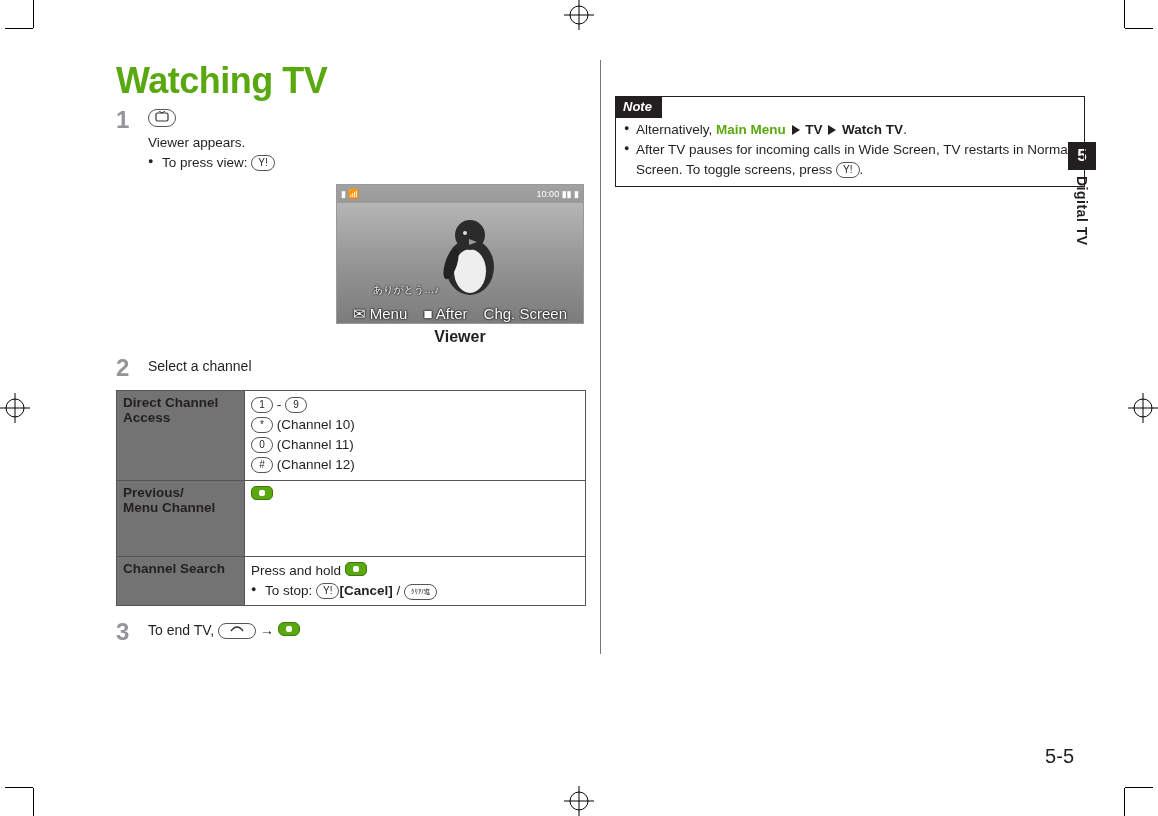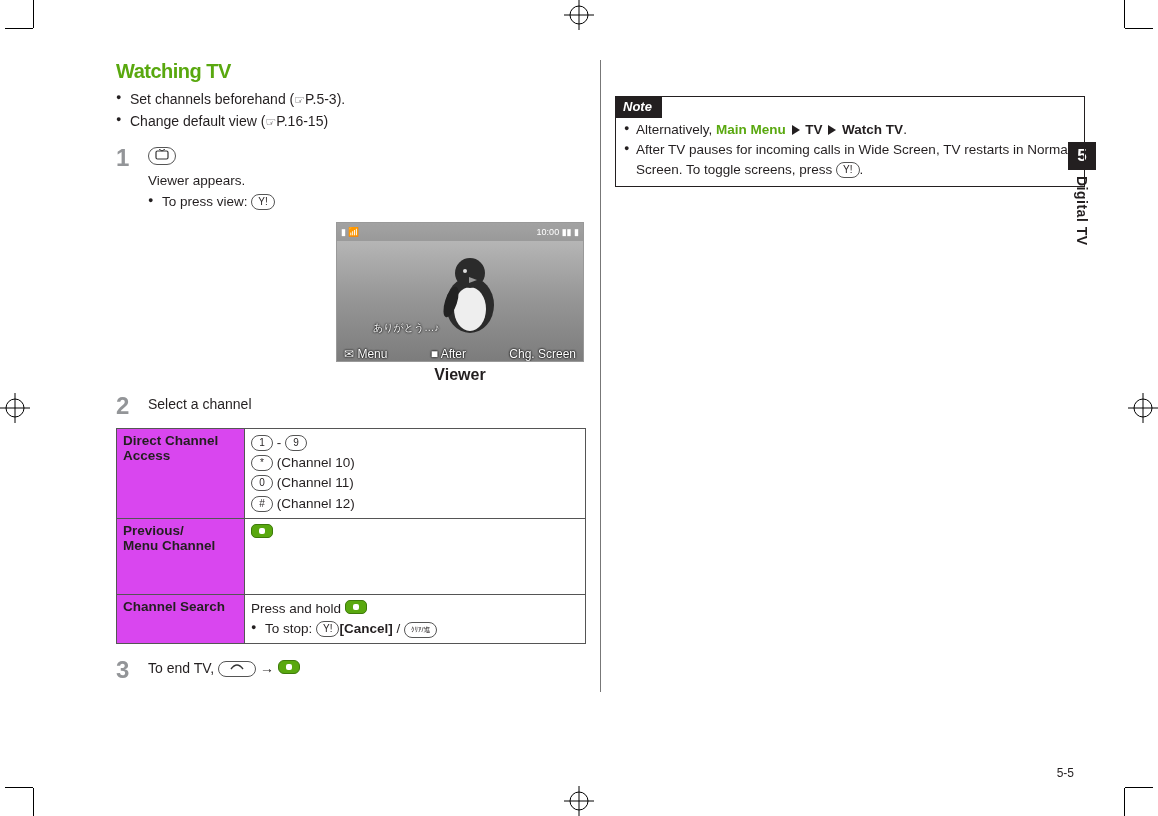--- a/index.html
+++ b/index.html
@@ -33,21 +33,21 @@
     width: 1px;
     background: #777;
     align-self: stretch;
     margin: 0 14px;
     min-height: 100px;
   }
 
   h1.title {
     color: #59a80f;
     font-weight: 700;
-    font-size: 20px;
+    font-size: 36px;
     margin-bottom: 6px;
     letter-spacing: -0.5px;
   }
   .bullets { list-style: none; margin-bottom: 14px; }
   .bullets li { font-size: 14px; line-height: 1.55; position: relative; padding-left: 14px; }
   .bullets li::before { content: "●"; position: absolute; left: 0; top: 2px; font-size: 9px; }
 
   .step { display: flex; gap: 12px; margin-bottom: 10px; }
   .step-num { color: #939598; font-size: 24px; font-weight: 700; line-height: 1; width: 20px; flex-shrink: 0; }
   .step-body { font-size: 14px; line-height: 1.5; flex: 1; }
@@ -101,22 +101,22 @@
     width: 90px; height: 90px;
   }
   .statusbar-top {
     position: absolute; left: 0; top: 0; width: 100%; height: 18px;
     display: flex; justify-content: space-between; align-items: center;
     padding: 0 4px; font-size: 9px; color: #fff;
     background: rgba(0,0,0,0.15);
   }
   .statusbar-bot {
     position: absolute; left: 0; bottom: 0; width: 100%; height: 18px;
-    display: flex; justify-content: space-between; align-items: flex-end;
-    padding: 0 7px; font-size: 12px; color: #fff;
+    display: flex; justify-content: space-between; align-items: center;
+    padding: 0 16px; font-size: 15px; color: #fff;
     text-shadow: 0 0 2px #000, 0 0 2px #000;
   }
   .overlay-text {
     position: absolute; left: 36px; bottom: 26px;
     font-size: 10px; color: #fff;
     text-shadow: 0 0 2px #000, 0 0 2px #000;
   }
   .screenshot-caption {
     text-align: center; font-size: 16px; font-weight: 700; margin: 4px 0 10px 220px; width: 248px;
   }
@@ -127,21 +127,21 @@
     font-size: 13.5px;
     margin-top: 4px;
   }
   table.channel-tbl th, table.channel-tbl td {
     border: 1px solid #555;
     padding: 4px 6px;
     vertical-align: top;
     text-align: left;
   }
   table.channel-tbl th {
-    background: #d946ef;
+    background: #737373;
     font-weight: 700;
     width: 128px;
   }
   table.channel-tbl .rowline { line-height: 1.5; }
 
   .note-box {
     border: 1px solid #231f20;
     font-size: 13.5px;
     line-height: 1.5;
     margin-top: 36px;
@@ -177,22 +177,22 @@
   }
   .side-tab .label {
     writing-mode: vertical-rl;
     font-weight: 700; font-size: 14px;
     margin-top: 6px;
     letter-spacing: 0.5px;
   }
 
   .page-num {
     position: absolute;
-    right: 84px; bottom: 36px;
-    font-size: 12px;
+    right: 84px; bottom: 48px;
+    font-size: 20px;
   }
 
   .ref-icon {
     display: inline-block;
     font-size: 12px;
     vertical-align: 0;
   }
 </style>
 </head>
 <body>
@@ -239,28 +239,20 @@
   <div class="num">5</div>
   <div class="label">Digital TV</div>
 </div>
 
 <div class="page-area">
   <div class="columns">
 
     <div class="col">
       <h1 class="title">Watching TV</h1>
 
-      <ul class="bullets">
-        <li>
-          <span>Set channels beforehand (</span><span class="ref-icon">☞</span><span>P.5-3</span><span>).</span>
-        </li>
-        <li>
-          <span>Change default view (</span><span class="ref-icon">☞</span><span>P.16-15</span><span>)</span>
-        </li>
-      </ul>
 
       <div class="step">
         <div class="step-num">1</div>
         <div class="step-body">
           <span class="keycap round" style="padding:1px 6px 0;">
             <svg width="14" height="11" viewBox="0 0 14 11">
                 <path d="M4 0 L7 2 L10 0" fill="none" stroke="#333" stroke-width="1"></path>
                 <rect x="1" y="2" width="12" height="8" rx="1.5" fill="none" stroke="#333" stroke-width="1.2"></rect>
               </svg>
           </span>

